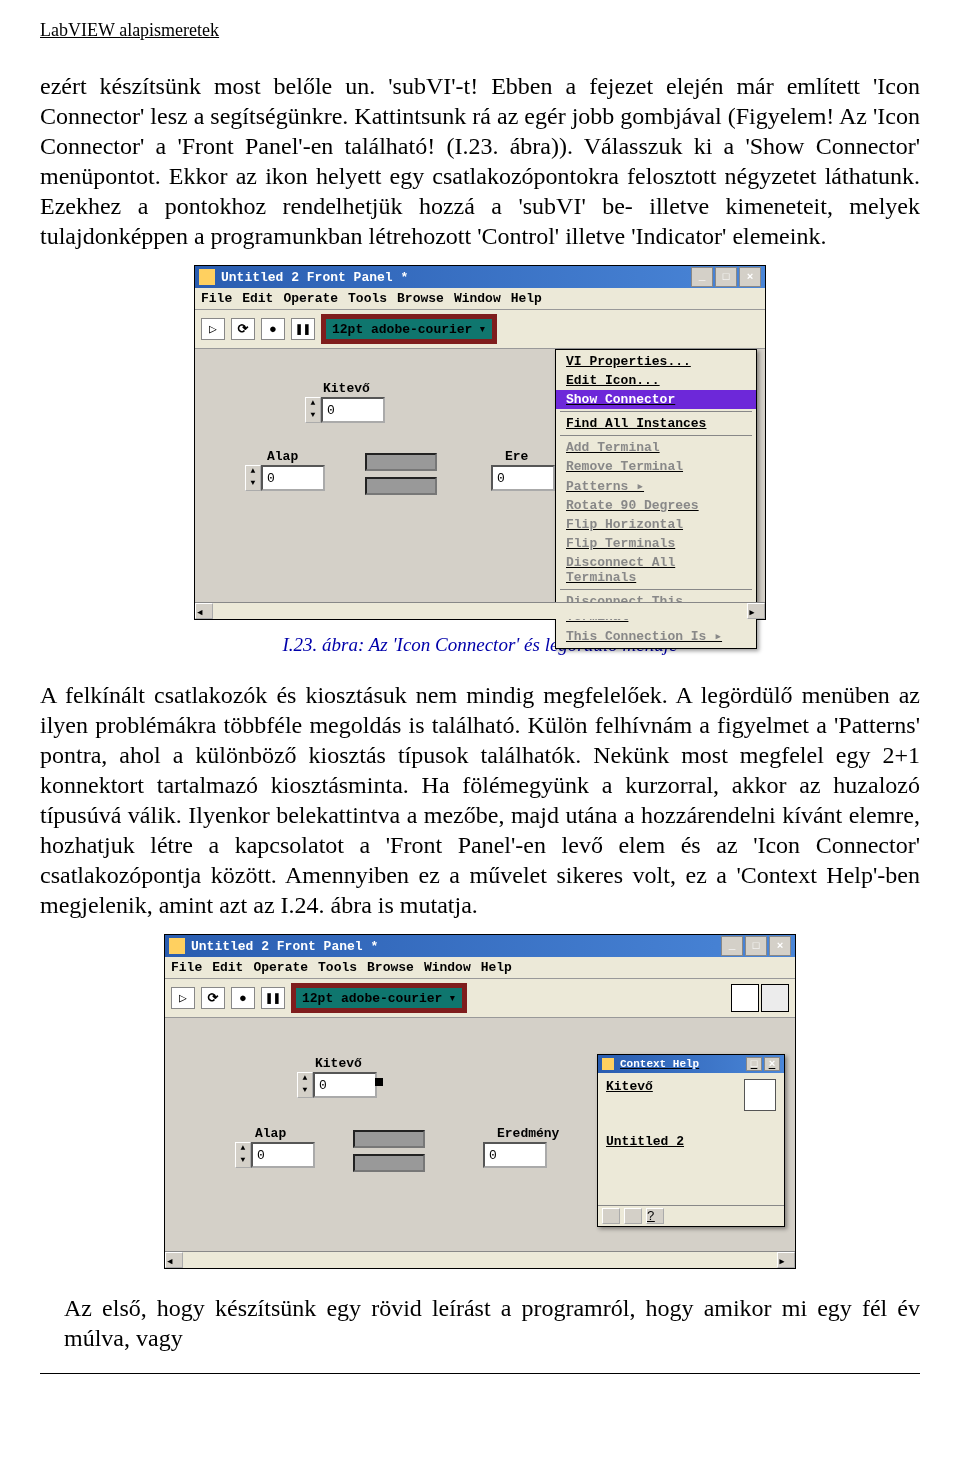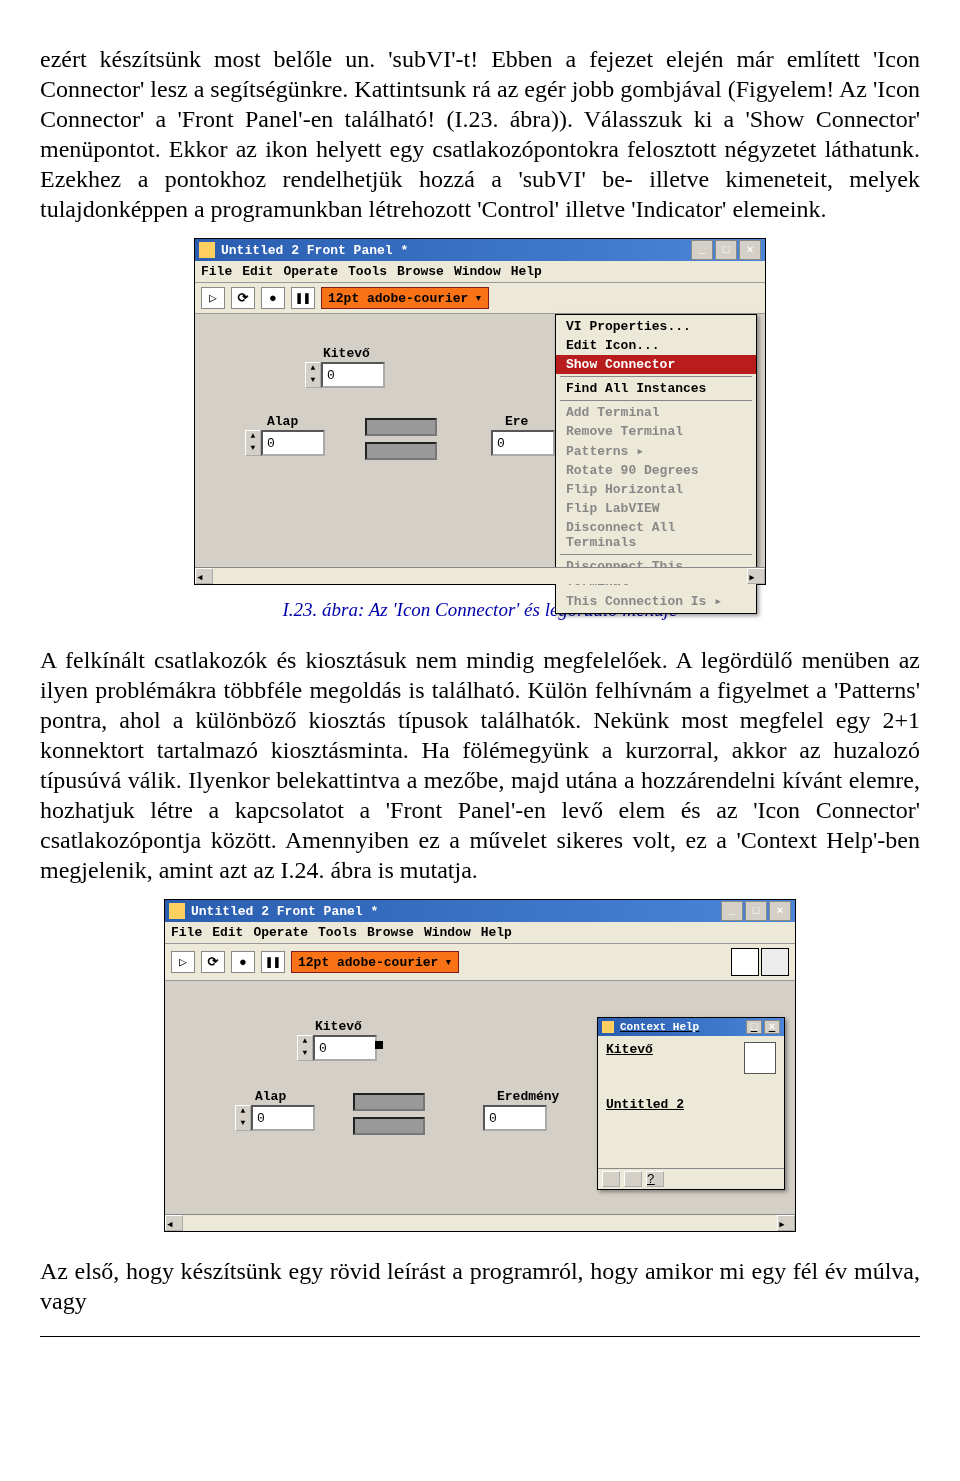--- a/index.html
+++ b/index.html
@@ -71,21 +71,21 @@
     display:flex;
     align-items:center;
     gap:6px;
     border-bottom:1px solid #999;
     font-weight:bold;
   }
   .tb-btn {
     width:22px;height:20px;border:1px solid #888;background:#fff;display:flex;align-items:center;justify-content:center;
   }
   .font-field {
-    border:1px solid #7f1d1d; background:#f97316; padding:1px 6px; height:18px; display:flex; align-items:center;
+    border:5px solid #7f1d1d; background:#0f766e; padding:1px 6px; height:18px; display:flex; align-items:center;
   }
   .canvas {
     background:#d4d0c8;
     position:relative;
     height:270px;
   }
   .ctrl-label { position:absolute; font-weight:bold; font-size:13px; }
   .num-box { position:absolute; display:flex; align-items:center; }
   .num-box .spin { width:14px;height:24px;border:1px outset #fff;background:#d4d0c8;display:flex;flex-direction:column;}
   .num-box .spin div{flex:1;font-size:8px;text-align:center;}
@@ -93,23 +93,24 @@
   .bar { position:absolute; width:68px; height:14px; background:#999; border:2px inset #777;}
   .context-menu {
     position:absolute;
     right:8px; top:0px;
     width:200px;
     background:#ECE9D8;
     border:1px solid #000;
     box-shadow:2px 2px 4px rgba(0,0,0,0.4);
     font-weight:bold;
     padding:2px 0;
+    text-decoration:underline;
   }
   .context-menu .mi { padding:2px 10px; }
-  .context-menu .mi.hl { background:#b91c1c; color:#fff;}
+  .context-menu .mi.hl { background:#6d28d9; color:#fff;}
   .context-menu .mi.disabled { color:#888;}
   .context-menu .sep { border-top:1px solid #888; margin:2px 4px;}
   .scrollbar-h { position:absolute; bottom:0; left:0; right:0; height:16px; background:#ECE9D8; border-top:1px solid #888; display:flex;}
   .sb-btn{width:16px;height:14px;border:1px outset #fff;background:#d4d0c8;}
 
   
   .screenshotB { width:630px;}
   .canvasB { height:250px;}
   .icon-chip { position:absolute; top:0; right:8px; width:60px; height:60px; display:flex; gap:2px;}
   .icon-chip .cell { width:28px;height:28px;border:1px solid #000;background:#fff;}
@@ -127,20 +128,21 @@
   .ctx-help .footer { border-top:1px solid #888; display:flex; gap:4px; padding:2px 4px;}
   .help-icon { width:30px;height:30px;border:1px solid #555;background:#fff;display:inline-block;}
   .hr-bottom { border:none; border-top:1px solid #000; margin:20px 0 6px 0;}
   .page-footer { text-align:center; font-size:18px; margin-bottom:4px;}
 </style>
 </head>
 <body>
 
 <div class="page">
 
+  <div class="header-title">LabVIEW alapismeretek</div>
 
   <p class="body-text">ezért készítsünk most belőle un. 'subVI'-t! Ebben a fejezet elején már említett 'Icon Connector' lesz a segítségünkre. Kattintsunk rá az egér jobb gombjával (Figyelem! Az 'Icon Connector' a 'Front Panel'-en található! (I.23. ábra)). Válasszuk ki a 'Show Connector' menüpontot. Ekkor az ikon helyett egy csatlakozópontokra felosztott négyzetet láthatunk. Ezekhez a pontokhoz rendelhetjük hozzá a 'subVI' be- illetve kimeneteit, melyek tulajdonképpen a programunkban létrehozott 'Control' illetve 'Indicator' elemeink.</p>
 
   <div class="screenshot">
     <div class="titlebar">
       <span class="icon-lv"></span>
       <span>Untitled 2 Front Panel *</span>
       <div class="window-btns">
         <div class="window-btn">_</div>
         <div class="window-btn">□</div>
@@ -199,21 +201,21 @@
           <div class="mi">Edit Icon...</div>
           <div class="mi hl">Show Connector</div>
           <div class="sep"></div>
           <div class="mi">Find All Instances</div>
           <div class="sep"></div>
           <div class="mi disabled">Add Terminal</div>
           <div class="mi disabled">Remove Terminal</div>
           <div class="mi disabled">Patterns  ▸</div>
           <div class="mi disabled">Rotate 90 Degrees</div>
           <div class="mi disabled">Flip Horizontal</div>
-          <div class="mi disabled">Flip LabVIEW</div>
+          <div class="mi disabled">Flip Terminals</div>
           <div class="mi disabled">Disconnect All Terminals</div>
           <div class="sep"></div>
           <div class="mi disabled">Disconnect This Terminal</div>
           <div class="mi disabled">This Connection Is  ▸</div>
         </div>
 
       <div class="scrollbar-h">
         <div class="sb-btn">◂</div>
         <div style="flex:1"></div>
         <div class="sb-btn">▸</div>
@@ -310,16 +312,16 @@
 
       <div class="scrollbar-h">
         <div class="sb-btn">◂</div>
         <div style="flex:1"></div>
         <div class="sb-btn">▸</div>
       </div>
     </div>
   </div>
 
 
-  <p class="body-text" style="margin-bottom:0;">Az első, hogy készítsünk egy rövid leírást a programról, hogy amikor mi egy fél év múlva, vagy</p>
+  <p class="body-text" style="margin-bottom:0;margin-left:24px;">Az első, hogy készítsünk egy rövid leírást a programról, hogy amikor mi egy fél év múlva, vagy</p>
 
   <hr class="hr-bottom">
 </div>
 
 </body></html>

